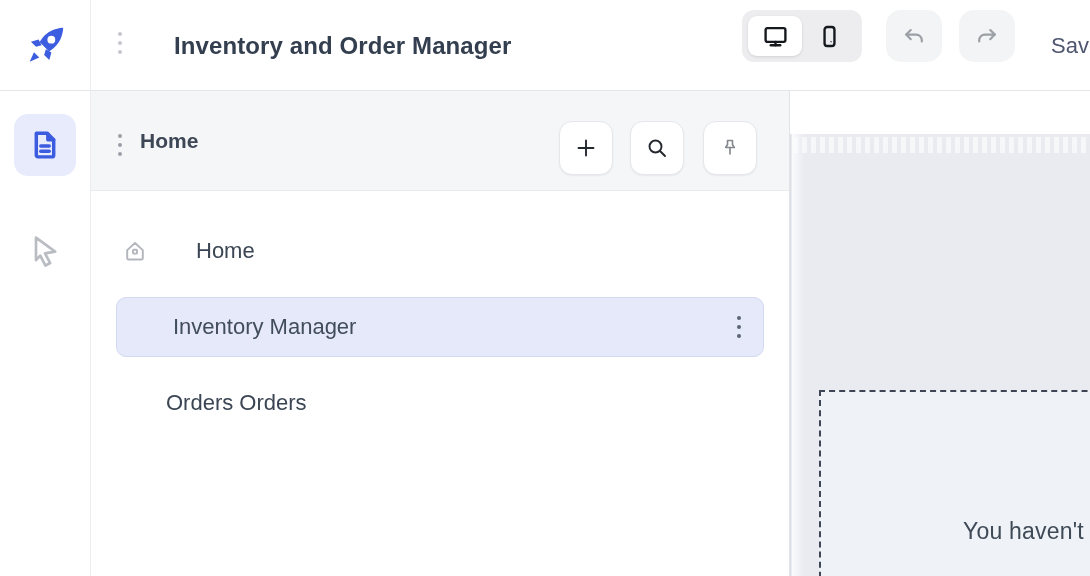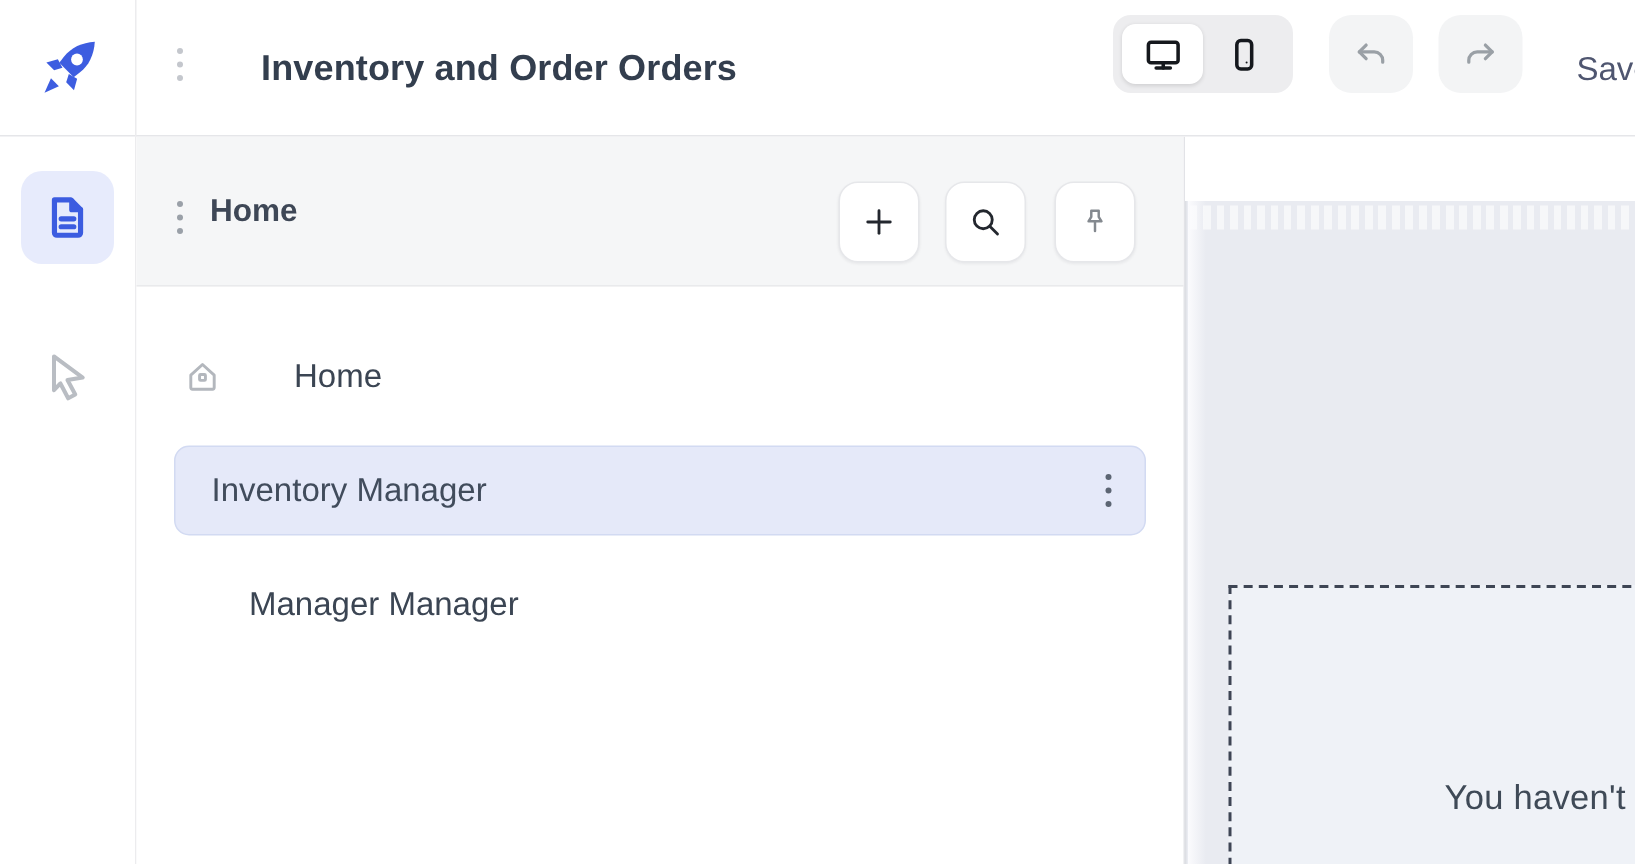--- a/index.html
+++ b/index.html
@@ -49,21 +49,21 @@
     border:1px solid #e6e7ea; border-radius:13px; box-shadow:0 1px 2px rgba(20,20,40,.06);
     display:flex; align-items:center; justify-content:center; }
   .hdr-btn.add { left:468px; } .hdr-btn.search { left:539px; } .hdr-btn.pin { left:612px; }
   .page-row { position:absolute; left:25px; width:648px; height:60px; border-radius:10px;
     display:flex; align-items:center; font-size:22px; color:#3b4553; }
   .page-row.home { top:130px; }
   .page-row.selected { top:206px; background:#e5e9f9; border:1px solid #d2daf2; color:#414c5c; }
   .page-row.orders { top:282px; }
   .row-icon { width:26px; height:26px; margin:0 24px 0 6px; flex:0 0 auto; }
   .row-label { white-space:nowrap;margin-left:24px; }
-  .page-row.selected .row-label { margin-left:24px; }
+  .page-row.selected .row-label { margin-left:56px; }
   .page-row.orders .row-label { margin-left:50px; }
   .kebab { margin-left:auto; margin-right:22px; display:flex; flex-direction:column; gap:5px; }
   .kebab span { width:4px; height:4px; border-radius:50%; background:#5c6573; }
   
   .canvas { position:absolute; left:790px; top:91px; width:300px; height:485px;
     background:#e9ebf1; border-left:1px solid #dddfe4; overflow:hidden;margin-top:43px; }
   .grid-ticks { position:absolute; left:2px; right:0; top:3px; height:16px;
     background:repeating-linear-gradient(90deg, rgba(255,255,255,.6) 0 5px, rgba(255,255,255,0) 5px 9px); }
   .edge-glow { position:absolute; left:1px; top:0; bottom:0; width:12px;
     background:linear-gradient(90deg, rgba(252,252,254,.95), rgba(252,252,254,0)); }
@@ -90,21 +90,21 @@
       </svg>
     </span>
   </div>
 
   <div class="drag-dots title-dots">
     <span></span>
       <span></span>
       <span></span>
   </div>
 
-  <div class="app-title">Inventory and Order Orders</div>
+  <div class="app-title">Inventory and Order Manager</div>
 
   <div class="seg">
     <div class="seg-btn active">
       <span>
         <svg width="27" height="27" viewBox="0 0 24 24" fill="none" stroke="#15181d" stroke-width="2.1" stroke-linecap="round" stroke-linejoin="round">
           <rect x="3.2" y="4.6" width="17.6" height="12.2" rx="1.6"></rect>
           <path d="M12 16.8v3"></path>
             <path d="M7.8 19.8h8.4"></path>
         </svg>
       </span>
@@ -207,21 +207,21 @@
   <div class="page-row selected">
     <span class="row-label">Inventory Manager</span>
     <span class="kebab">
       <span></span>
         <span></span>
         <span></span>
     </span>
   </div>
 
   <div class="page-row orders">
-    <span class="row-label">Manager Manager</span>
+    <span class="row-label">Orders Orders</span>
   </div>
 </div>
 
 <div class="canvas">
   <div class="grid-ticks"></div>
   <div class="edge-glow"></div>
   <div class="drop-frame"></div>
   <div class="empty-text">You haven't</div>
 </div>
 

